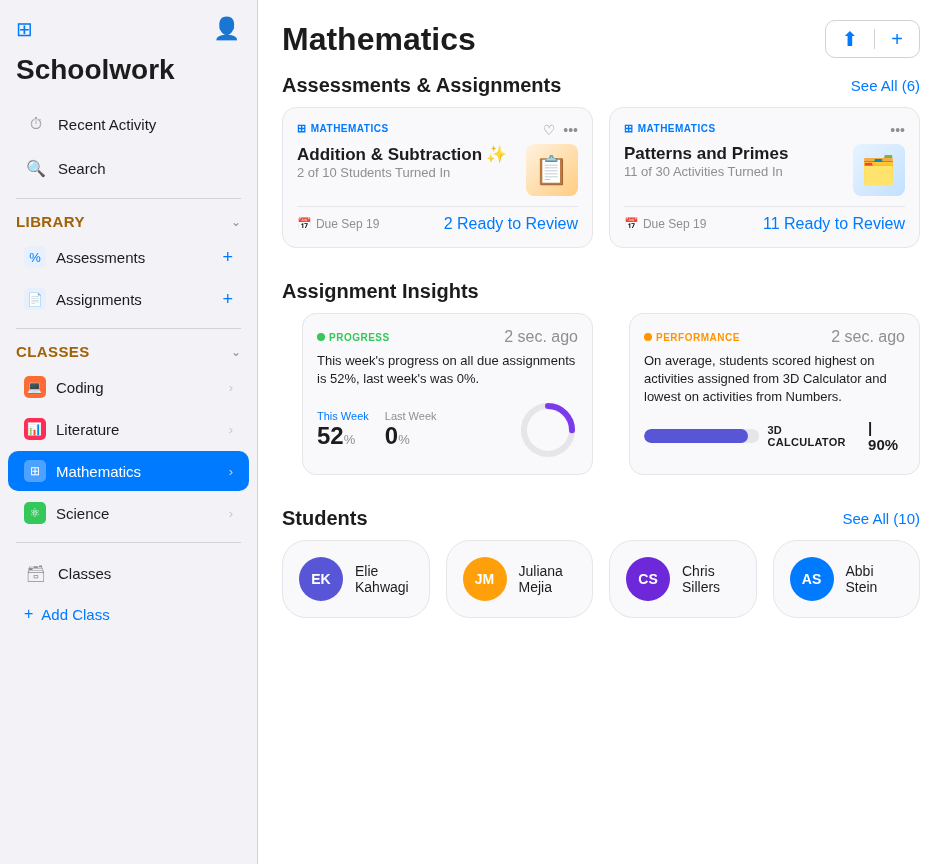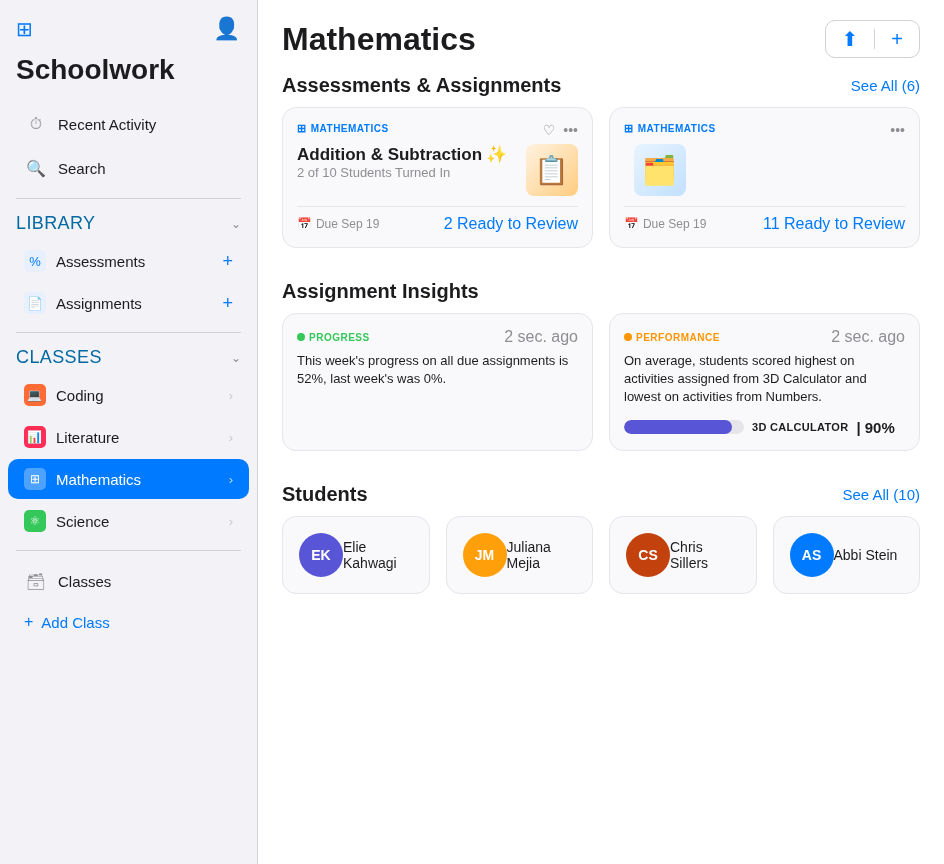--- a/index.html
+++ b/index.html
@@ -35,23 +35,23 @@
       color: #1c1c1e;
       padding: 4px 16px 16px 16px;
     }
     .sidebar-section-header {
       display: flex;
       justify-content: space-between;
       align-items: center;
       padding: 6px 16px;
     }
     .sidebar-section-label {
-      font-size: 18px;
-      font-weight: 400;
-      color: #0369a1;
+      font-size: 15px;
+      font-weight: 700;
+      color: #a16207;
       text-transform: uppercase;
       letter-spacing: 0.4px;
     }
     .sidebar-chevron {
       color: #8e8e93;
       font-size: 12px;
     }
     .sidebar-item {
       display: flex;
       align-items: center;
@@ -268,20 +268,21 @@
       gap: 16px;
       padding: 0 24px 16px 24px;
     }
     .insight-card {
       flex: 1;
       background: #f9f9fb;
       border-radius: 14px;
       border: 1px solid #e5e5ea;
       padding: 14px;
       min-width: 0;
+      margin-left: 20px;
     }
     .insight-type-row {
       display: flex;
       justify-content: space-between;
       align-items: center;
       margin-bottom: 6px;
     }
     .insight-type-badge {
       display: flex;
       align-items: center;
@@ -375,44 +376,45 @@
 
     
     .students-row {
       display: flex;
       gap: 16px;
       padding: 0 24px 16px 24px;
       overflow: hidden;
     }
     .student-card {
       background: #f9f9fb;
-      border-radius: 14px;
+      border-radius: 24px;
       border: 1px solid #e5e5ea;
       padding: 16px;
       display: flex;
       align-items: center;
+      gap: 12px;
       flex: 1;
       min-width: 0;
       cursor: pointer;
     }
     .student-avatar {
       width: 44px;
       height: 44px;
       border-radius: 50%;
       display: flex;
       align-items: center;
       justify-content: center;
       font-size: 14px;
       font-weight: 700;
       color: #fff;
       flex-shrink: 0;
     }
     .avatar-purple { background: #5856d6; }
     .avatar-yellow { background: #ff9f0a; }
-    .avatar-teal { background: #c2410c; }
+    .avatar-teal { background: #6d28d9; }
     .avatar-blue { background: #007aff; }
     .student-name {
       font-size: 14px;
       font-weight: 500;
       color: #1c1c1e;
     }
 
     .progress-dot {
       width: 8px; height: 8px;
       border-radius: 50%;
@@ -550,20 +552,24 @@
       <div class="card-top-row">
         <div class="card-subject-badge">
           <span style="font-size:11px;">⊞</span>
           <span>MATHEMATICS</span>
         </div>
         <div class="card-actions">
           <span>•••</span>
         </div>
       </div>
       <div style="display:flex; align-items:flex-start;">
+        <div style="flex:1;">
+          <div class="card-title">Patterns and Primes</div>
+          <div class="card-subtitle">11 of 30 Activities Turned In</div>
+        </div>
         <div class="card-thumbnail card-thumbnail-blue">🗂️</div>
       </div>
       <div class="card-footer">
         <span class="card-due-date">
           <span>📅</span>
           <span>Due Sep 19</span>
         </span>
         <span class="card-review-link">11 Ready to Review</span>
       </div>
     </div>
@@ -576,20 +582,40 @@
 
     <div class="insight-card">
       <div class="insight-type-row">
         <div class="insight-type-badge badge-progress">
           <span class="progress-dot"></span>
           <span>PROGRESS</span>
         </div>
         <span class="insight-time">2 sec. ago</span>
       </div>
       <div class="insight-text">This week's progress on all due assignments is 52%, last week's was 0%.</div>
+      <div class="insight-stats-row">
+        <div class="stat-block">
+          <span class="stat-label">This Week</span>
+          <span class="stat-value">
+            <span>52</span><span class="stat-unit">%</span>
+          </span>
+        </div>
+        <div class="stat-block">
+          <span class="stat-label" style="color:#8e8e93;">Last Week</span>
+          <span class="stat-value">
+            <span>0</span><span class="stat-unit">%</span>
+          </span>
+        </div>
+        <div class="donut-container">
+          <svg class="donut-svg" viewBox="0 0 60 60">
+            <circle cx="30" cy="30" r="24" fill="none" stroke="#e5e5ea" stroke-width="6"></circle>
+            <circle cx="30" cy="30" r="24" fill="none" stroke="#7c3aed" stroke-width="6" stroke-dasharray="75.4 150.8" stroke-dashoffset="37.7" stroke-linecap="round" transform="rotate(-90 30 30)"></circle>
+          </svg>
+        </div>
+      </div>
     </div>
 
     <div class="insight-card">
       <div class="insight-type-row">
         <div class="insight-type-badge badge-performance">
           <span class="performance-dot"></span>
           <span>PERFORMANCE</span>
         </div>
         <span class="insight-time">2 sec. ago</span>
       </div>

